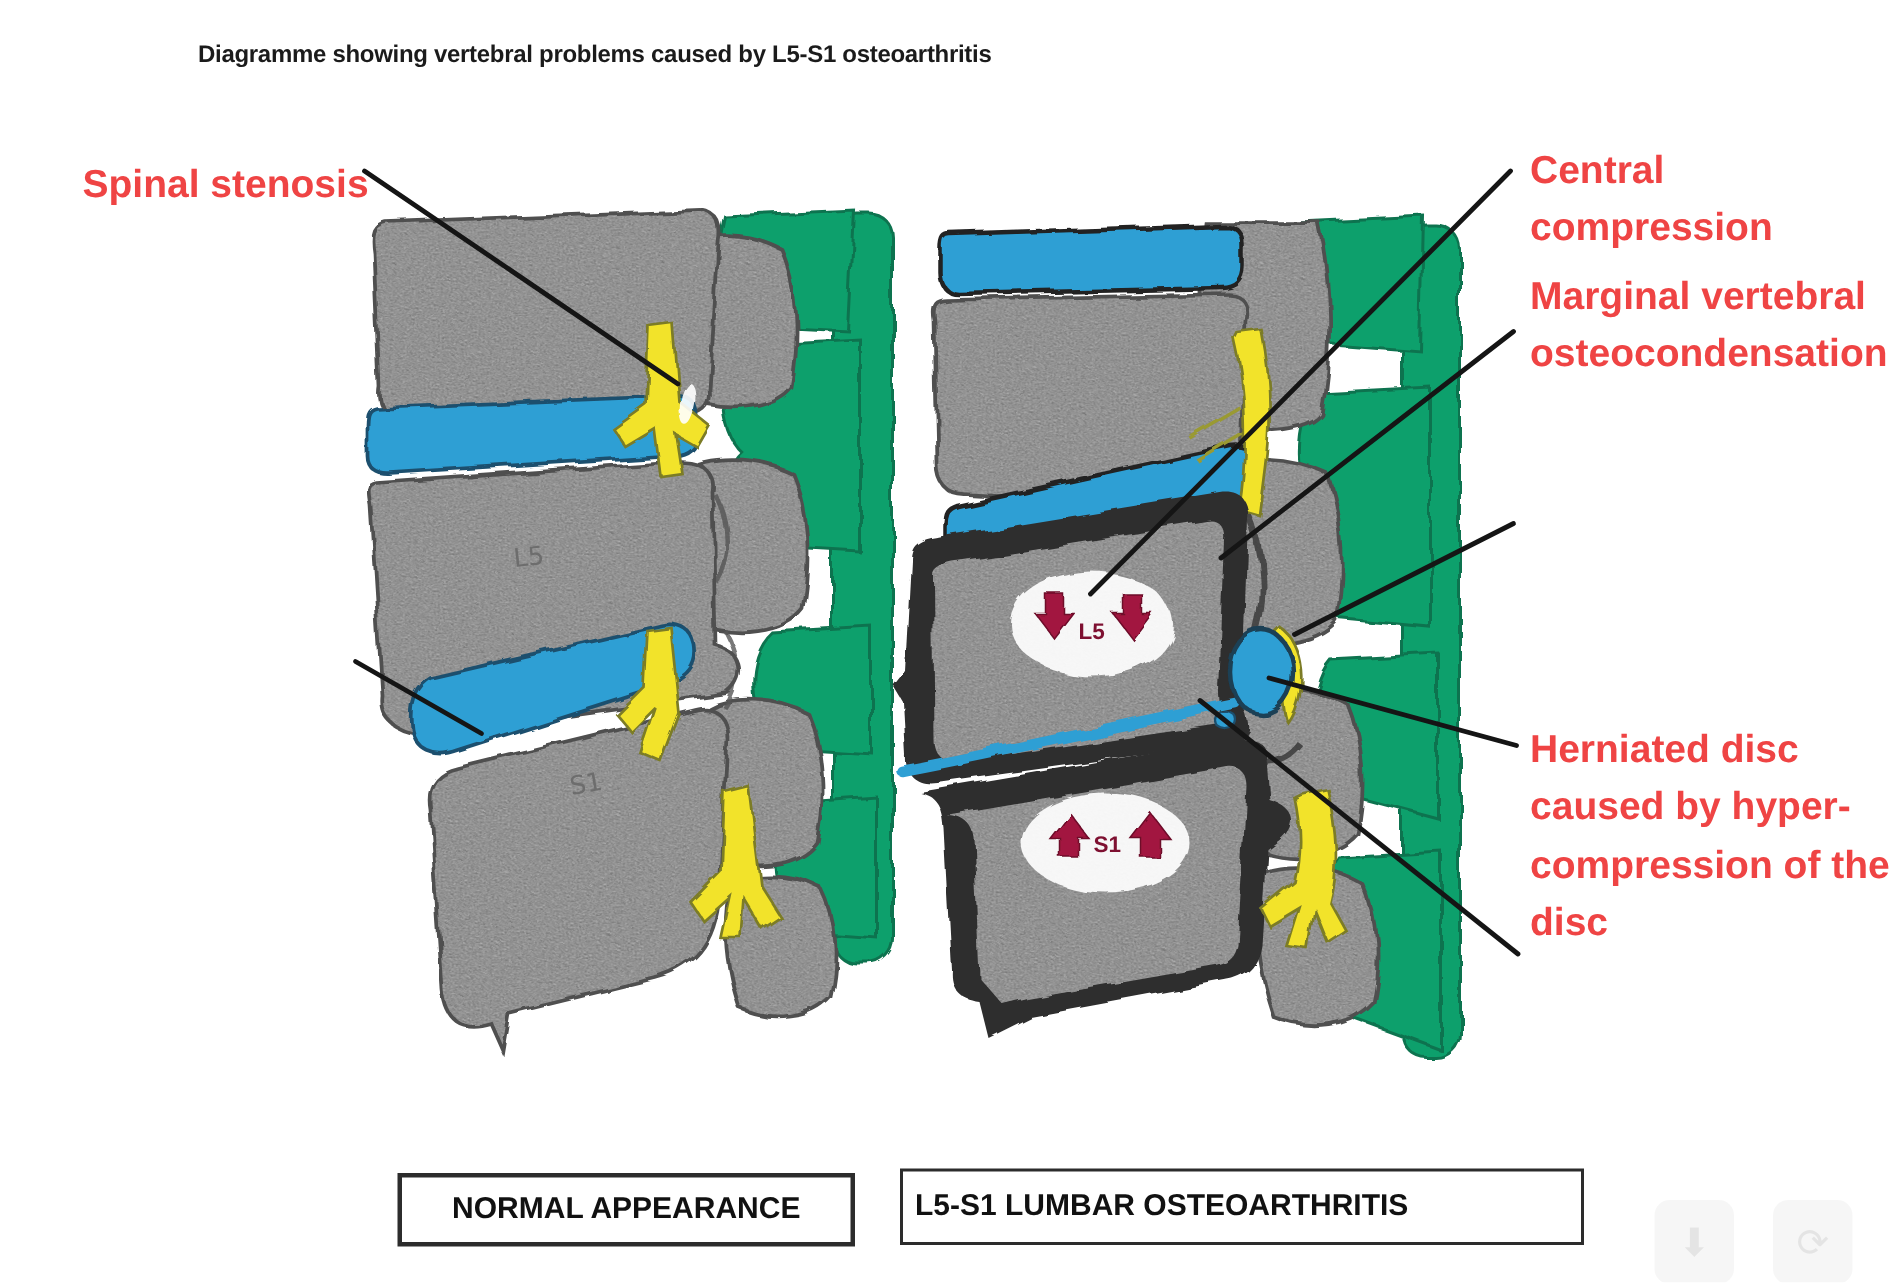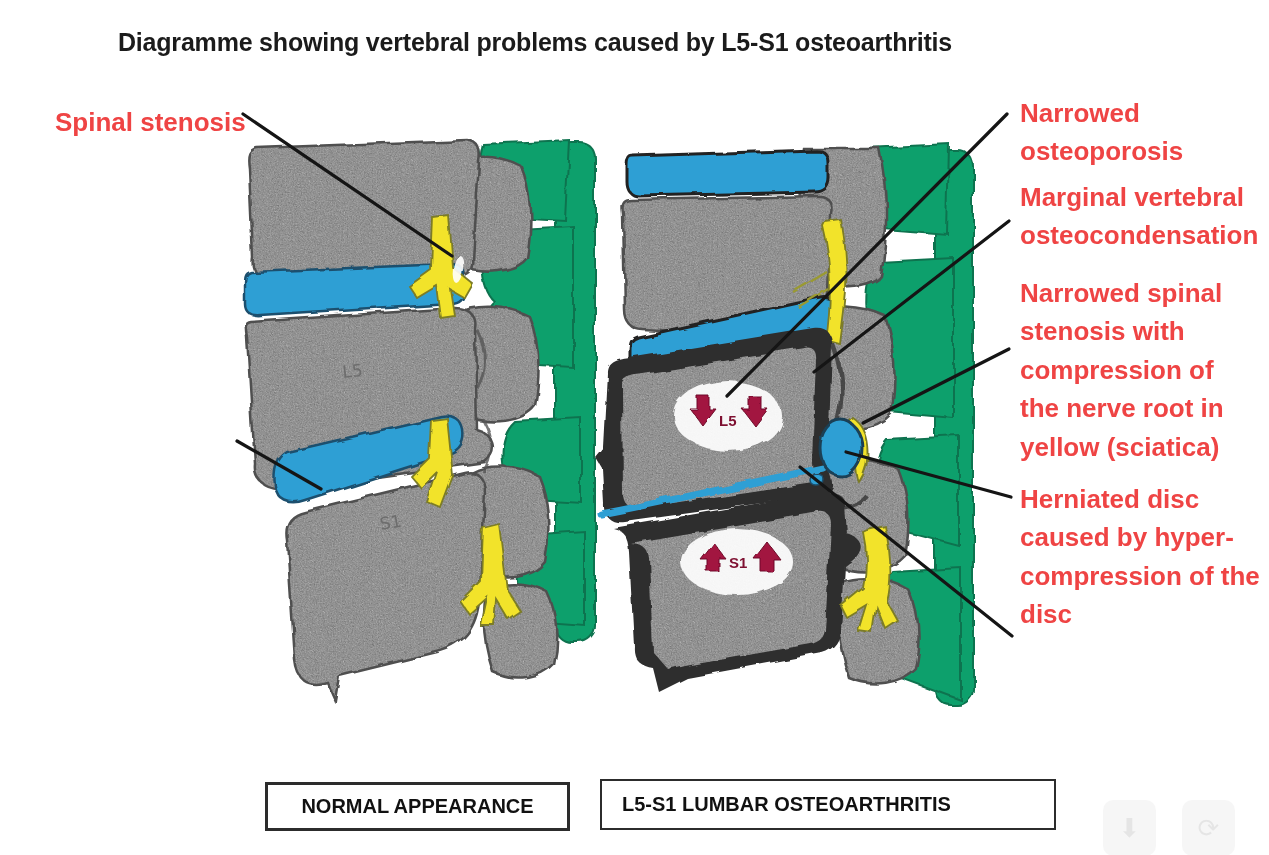--- a/index.html
+++ b/index.html
@@ -1,34 +1,34 @@
 <!DOCTYPE html>
 <html><head>
 <meta charset="utf-8">
 <style>
   html,body{margin:0;padding:0;background:#ffffff;}
   body{font-family:"Liberation Sans","DejaVu Sans",sans-serif;}
   .canvas{position:relative;width:1269px;height:855px;background:#ffffff;overflow:hidden;margin:0 auto;}
-  .title{position:absolute;left:118px;top:28px;font-size:25px;font-weight:bold;color:#1b1b1b;letter-spacing:-0.2px;}
+  .title{position:absolute;left:132px;top:28px;font-size:16px;font-weight:bold;color:#1b1b1b;letter-spacing:-0.2px;}
   .lbl{position:absolute;font-weight:bold;color:#ef4444;font-size:26px;line-height:1.48;}
   .lbl.left1{left:55px;top:103px;width:220px;}
   .lbl.left2{left:14px;top:419px;width:230px;}
   .lbl.r0{left:1020px;top:94px;width:250px;}
   .lbl.r1{left:1020px;top:178px;width:232px;}
   .lbl.r2{left:1020px;top:274px;width:215px;}
   .lbl.r3{left:1020px;top:480px;width:255px;}
   .lbl.r4{left:1020px;top:620px;width:180px;}
   .figure{position:absolute;}
   .fig-normal{left:225px;top:120px;}
   .fig-osteo{left:595px;top:130px;}
   .overlay{position:absolute;left:0;top:0;pointer-events:none;}
   .caption-box{position:absolute;border:2px solid #2c2c2c;display:flex;align-items:center;
     font-weight:bold;font-size:20px;color:#111;background:#fff;box-sizing:border-box;}
   .caption-box.normal{left:265px;top:782px;width:305px;height:49px;justify-content:center;border-width:3px;}
-  .caption-box.osteo{left:600px;top:779px;width:456px;height:51px;padding-left:20px;justify-content:flex-start;}
+  .caption-box.osteo{left:600px;top:779px;width:456px;height:51px;padding-left:8px;justify-content:flex-start;}
   .ghost-btn{position:absolute;width:53px;height:56px;background:rgba(0,0,0,0.035);border-radius:10px;
     display:flex;align-items:center;justify-content:center;color:rgba(0,0,0,0.07);font-size:26px;cursor:pointer;border:none;}
   .ghost-btn.b1{left:1103px;top:800px;}
   .ghost-btn.b2{left:1182px;top:800px;}
   svg text.handwrite{font-family:"DejaVu Sans",sans-serif;fill:#6d6d6d;}
   svg text.arrowlbl{font-family:"Liberation Sans",sans-serif;font-weight:bold;fill:#7e1031;}
 </style>
 </head>
 <body>
 
@@ -142,23 +142,22 @@
 
       <path d="M258,288 C274,298 278,332 264,352 C258,342 264,310 252,294 Z" fill="#f2e32b" stroke="#7c7c26" stroke-width="1.8"></path>
       <ellipse cx="246" cy="318" rx="21" ry="28" fill="#2f9fd4" stroke="#1a3f55" stroke-width="3"></ellipse>
       <path d="M272,400 L290,396 C296,424 298,448 292,472 L302,490 L290,498 L282,478 L278,504 L264,502 L272,476 L252,488 L246,476 L268,458 C272,440 272,420 268,402 Z" fill="#f2e32b" stroke="#7c7c26" stroke-width="1.8"></path>
     </g>
     <text class="arrowlbl" x="124" y="296" font-size="15">L5</text>
     <text class="arrowlbl" x="134" y="438" font-size="15">S1</text>
   </svg>
 
   <div class="lbl left1">Spinal stenosis</div>
-  <div class="lbl r0">Narrowed osteoporosis</div>
+  <div class="lbl r0">Central compression</div>
   <div class="lbl r1">Marginal vertebral osteocondensation</div>
-  <div class="lbl r2">Narrowed spinal stenosis with compression of the nerve root in yellow (sciatica)</div>
   <div class="lbl r3">Herniated disc caused by hyper-compression of the disc</div>
 
   <svg class="overlay" width="1269" height="855">
     <g stroke="#151515" stroke-width="3.2" stroke-linecap="round">
       <line x1="243" y1="114" x2="452" y2="256"></line>
       <line x1="237" y1="441" x2="321" y2="489"></line>
       <line x1="1007" y1="114" x2="727" y2="396"></line>
       <line x1="1009" y1="221" x2="814" y2="372"></line>
       <line x1="1009" y1="349" x2="863" y2="423"></line>
       <line x1="1011" y1="497" x2="846" y2="452"></line>

